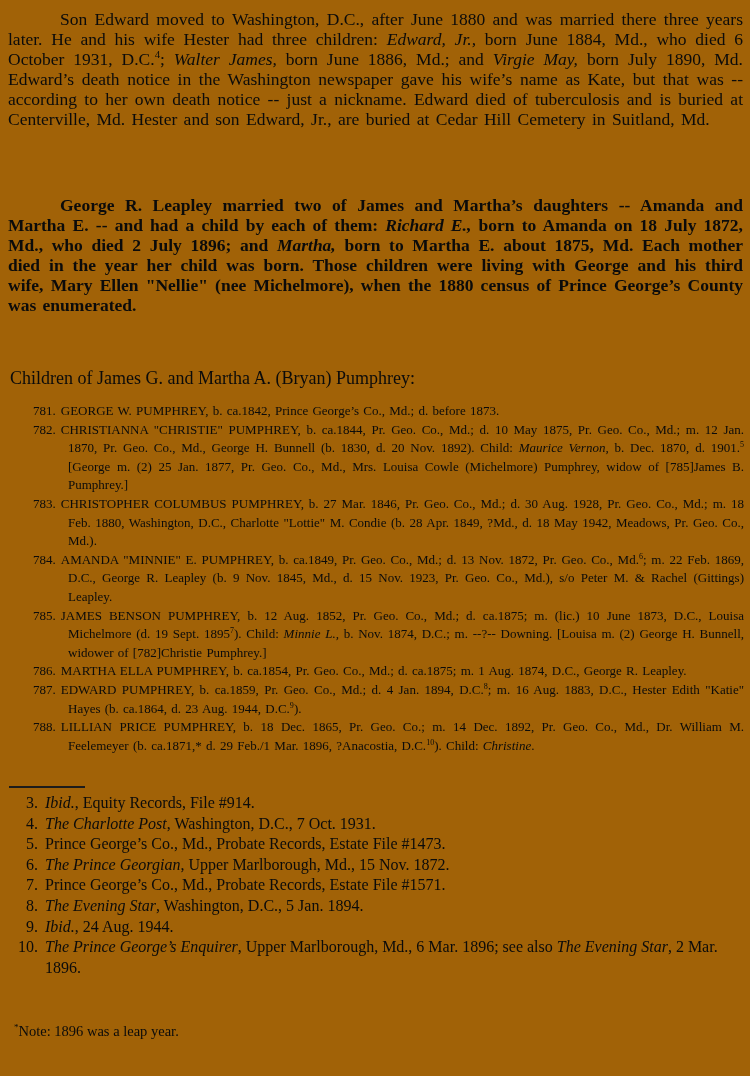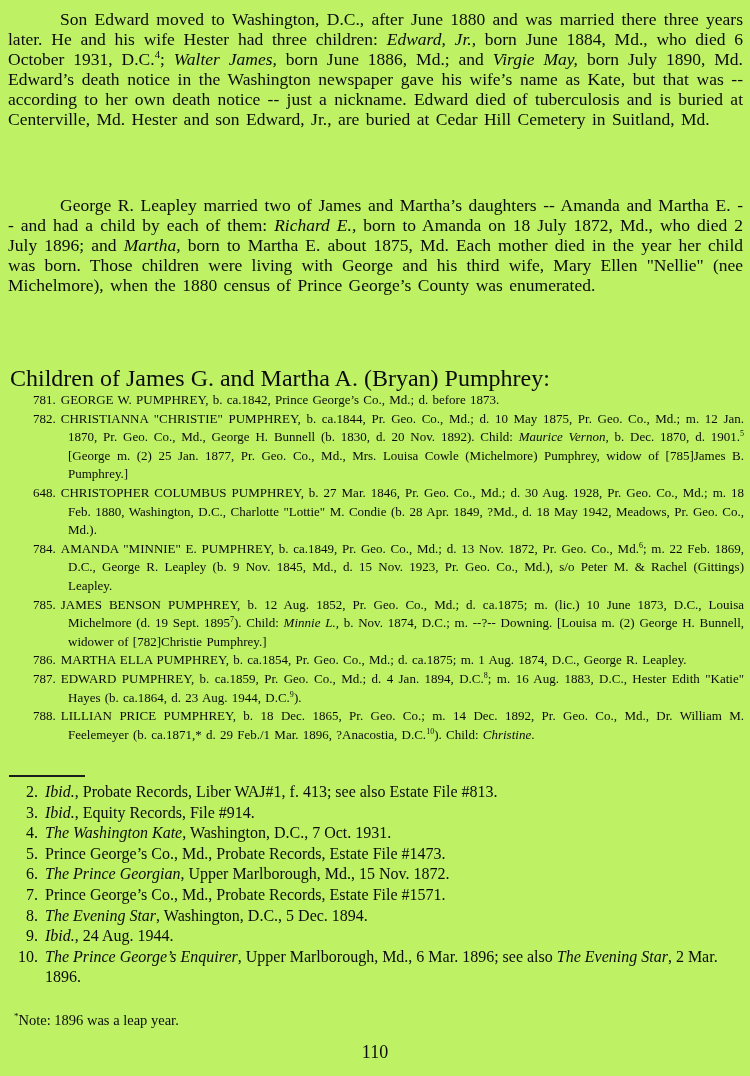--- a/index.html
+++ b/index.html
@@ -1,37 +1,37 @@
 <!DOCTYPE html>
 <html><head>
 <meta charset="utf-8">
 <style>
   html, body { margin:0; padding:0; background:#e8e8e8; }
   .page {
     position:relative;
     width:750px; height:1076px;
-    background:#bef264;
+    background:#a16207;
     color:#0b0b0b;
     font-family:"Liberation Serif", serif;
     overflow:hidden;
     margin:0 auto;
   }
   .body-para {
     margin:0 7px 0 8px;
     font-size:17.5px;
     line-height:20px;
     text-align:justify;
     word-spacing:2px;
     text-indent:52px;
   }
   #para-1 { padding-top:9px; min-height:160px; }
-  #para-2 { margin-top:26px; min-height:140px; }
+  #para-2 { margin-top:26px; min-height:140px;font-weight:bold; }
   .section-heading {
-    margin:33px 0 2px 10px;
-    font-size:24px;
+    margin:33px 0 13px 10px;
+    font-size:18px;
     line-height:21px;
   }
   .entries {
     margin:1px 6px 0 33px;
     font-size:13px;
     line-height:18.6px;
     min-height:372px;
   }
   .entry {
     padding-left:35px;
@@ -84,54 +84,52 @@
   <p id="para-2" class="body-para"><span>George R. Leapley married two of James and Martha’s daughters -- Amanda and Martha E. -- and had a child by each of them: </span><i>Richard E.,</i><span> born to Amanda on 18 July 1872, Md., who died 2 July 1896; and </span><i>Martha,</i><span> born to Martha E. about 1875, Md.  Each mother died in the year her child was born.  Those children were living with George and his third wife, Mary Ellen "Nellie" (nee Michelmore), when the 1880 census of Prince George’s County was enumerated.</span></p>
 
   <div class="section-heading">Children of James G. and Martha A. (Bryan) Pumphrey:</div>
 
   <div class="entries">
 
       <div class="entry"><span class="num">781.</span><span><span>GEORGE W. PUMPHREY, b. ca.1842, Prince George’s Co., Md.; d. before 1873.</span></span></div>
 
       <div class="entry"><span class="num">782.</span><span><span>CHRISTIANNA "CHRISTIE" PUMPHREY, b. ca.1844, Pr. Geo. Co., Md.; d. 10 May 1875, Pr. Geo. Co., Md.; m. 12 Jan. 1870, Pr. Geo. Co., Md., George H. Bunnell (b. 1830, d. 20 Nov. 1892). Child: </span><i>Maurice Vernon,</i><span> b. Dec. 1870, d. 1901.</span><sup>5</sup><span> [George m. (2) 25 Jan. 1877, Pr. Geo. Co., Md., Mrs. Louisa Cowle (Michelmore) Pumphrey, widow of [785]James B. Pumphrey.]</span></span></div>
 
-      <div class="entry"><span class="num">648.</span><span><span>CHRISTOPHER COLUMBUS PUMPHREY, b. 27 Mar. 1846, Pr. Geo. Co., Md.; d. 30 Aug. 1928, Pr. Geo. Co., Md.; m. 18 Feb. 1880, Washington, D.C., Charlotte "Lottie" M. Condie (b. 28 Apr. 1849, ?Md., d. 18 May 1942, Meadows, Pr. Geo. Co., Md.).</span></span></div>
+      <div class="entry"><span class="num">783.</span><span><span>CHRISTOPHER COLUMBUS PUMPHREY, b. 27 Mar. 1846, Pr. Geo. Co., Md.; d. 30 Aug. 1928, Pr. Geo. Co., Md.; m. 18 Feb. 1880, Washington, D.C., Charlotte "Lottie" M. Condie (b. 28 Apr. 1849, ?Md., d. 18 May 1942, Meadows, Pr. Geo. Co., Md.).</span></span></div>
 
       <div class="entry"><span class="num">784.</span><span><span>AMANDA "MINNIE" E. PUMPHREY, b. ca.1849, Pr. Geo. Co., Md.; d. 13 Nov. 1872, Pr. Geo. Co., Md.</span><sup>6</sup><span>; m. 22 Feb. 1869, D.C., George R. Leapley (b. 9 Nov. 1845, Md., d. 15 Nov. 1923, Pr. Geo. Co., Md.), s/o Peter M. &amp; Rachel (Gittings) Leapley.</span></span></div>
 
       <div class="entry"><span class="num">785.</span><span><span>JAMES BENSON PUMPHREY, b. 12 Aug. 1852, Pr. Geo. Co., Md.; d. ca.1875; m. (lic.) 10 June 1873, D.C., Louisa Michelmore (d. 19 Sept. 1895</span><sup>7</sup><span>). Child: </span><i>Minnie L.,</i><span> b. Nov. 1874, D.C.; m. --?-- Downing. [Louisa m. (2) George H. Bunnell, widower of [782]Christie Pumphrey.]</span></span></div>
 
       <div class="entry"><span class="num">786.</span><span><span>MARTHA ELLA PUMPHREY, b. ca.1854, Pr. Geo. Co., Md.; d. ca.1875; m. 1 Aug. 1874, D.C., George R. Leapley.</span></span></div>
 
       <div class="entry"><span class="num">787.</span><span><span>EDWARD PUMPHREY, b. ca.1859, Pr. Geo. Co., Md.; d. 4 Jan. 1894, D.C.</span><sup>8</sup><span>; m. 16 Aug. 1883, D.C., Hester Edith "Katie" Hayes (b. ca.1864, d. 23 Aug. 1944, D.C.</span><sup>9</sup><span>).</span></span></div>
 
       <div class="entry"><span class="num">788.</span><span><span>LILLIAN PRICE PUMPHREY, b. 18 Dec. 1865, Pr. Geo. Co.; m. 14 Dec. 1892, Pr. Geo. Co., Md., Dr. William M. Feelemeyer (b. ca.1871,* d. 29 Feb./1 Mar. 1896, ?Anacostia, D.C.</span><sup>10</sup><span>). Child: </span><i>Christine</i><span>.</span></span></div>
     </div>
 
   <div class="fn-rule"></div>
 
   <div class="footnotes">
 
 
-      <div class="fnote"><span class="fn-num">2.</span><span><i>Ibid.</i><span>, Probate Records, Liber WAJ#1, f. 413; see also Estate File #813.</span></span></div>
 
       <div class="fnote"><span class="fn-num">3.</span><span><i>Ibid.</i><span>, Equity Records, File #914.</span></span></div>
 
-      <div class="fnote"><span class="fn-num">4.</span><span><i>The Washington Kate</i><span>, Washington, D.C., 7 Oct. 1931.</span></span></div>
+      <div class="fnote"><span class="fn-num">4.</span><span><i>The Charlotte Post</i><span>, Washington, D.C., 7 Oct. 1931.</span></span></div>
 
       <div class="fnote"><span class="fn-num">5.</span><span><span>Prince George’s Co., Md., Probate Records, Estate File #1473.</span></span></div>
 
       <div class="fnote"><span class="fn-num">6.</span><span><i>The Prince Georgian</i><span>, Upper Marlborough, Md., 15 Nov. 1872.</span></span></div>
 
       <div class="fnote"><span class="fn-num">7.</span><span><span>Prince George’s Co., Md., Probate Records, Estate File #1571.</span></span></div>
 
-      <div class="fnote"><span class="fn-num">8.</span><span><i>The Evening Star</i><span>, Washington, D.C., 5 Dec. 1894.</span></span></div>
+      <div class="fnote"><span class="fn-num">8.</span><span><i>The Evening Star</i><span>, Washington, D.C., 5 Jan. 1894.</span></span></div>
 
       <div class="fnote"><span class="fn-num">9.</span><span><i>Ibid.</i><span>, 24 Aug. 1944.</span></span></div>
 
       <div class="fnote"><span class="fn-num">10.</span><span><i>The Prince George’s Enquirer</i><span>, Upper Marlborough, Md., 6 Mar. 1896; see also </span><i>The Evening Star</i><span>, 2 Mar. 1896.</span></span></div>
     </div>
 
   <div class="leap-note"><sup>*</sup><span>Note: 1896 was a leap year.</span></div>
 
-  <div class="pageno">110</div>
 
 </div>
 
 </body></html>

